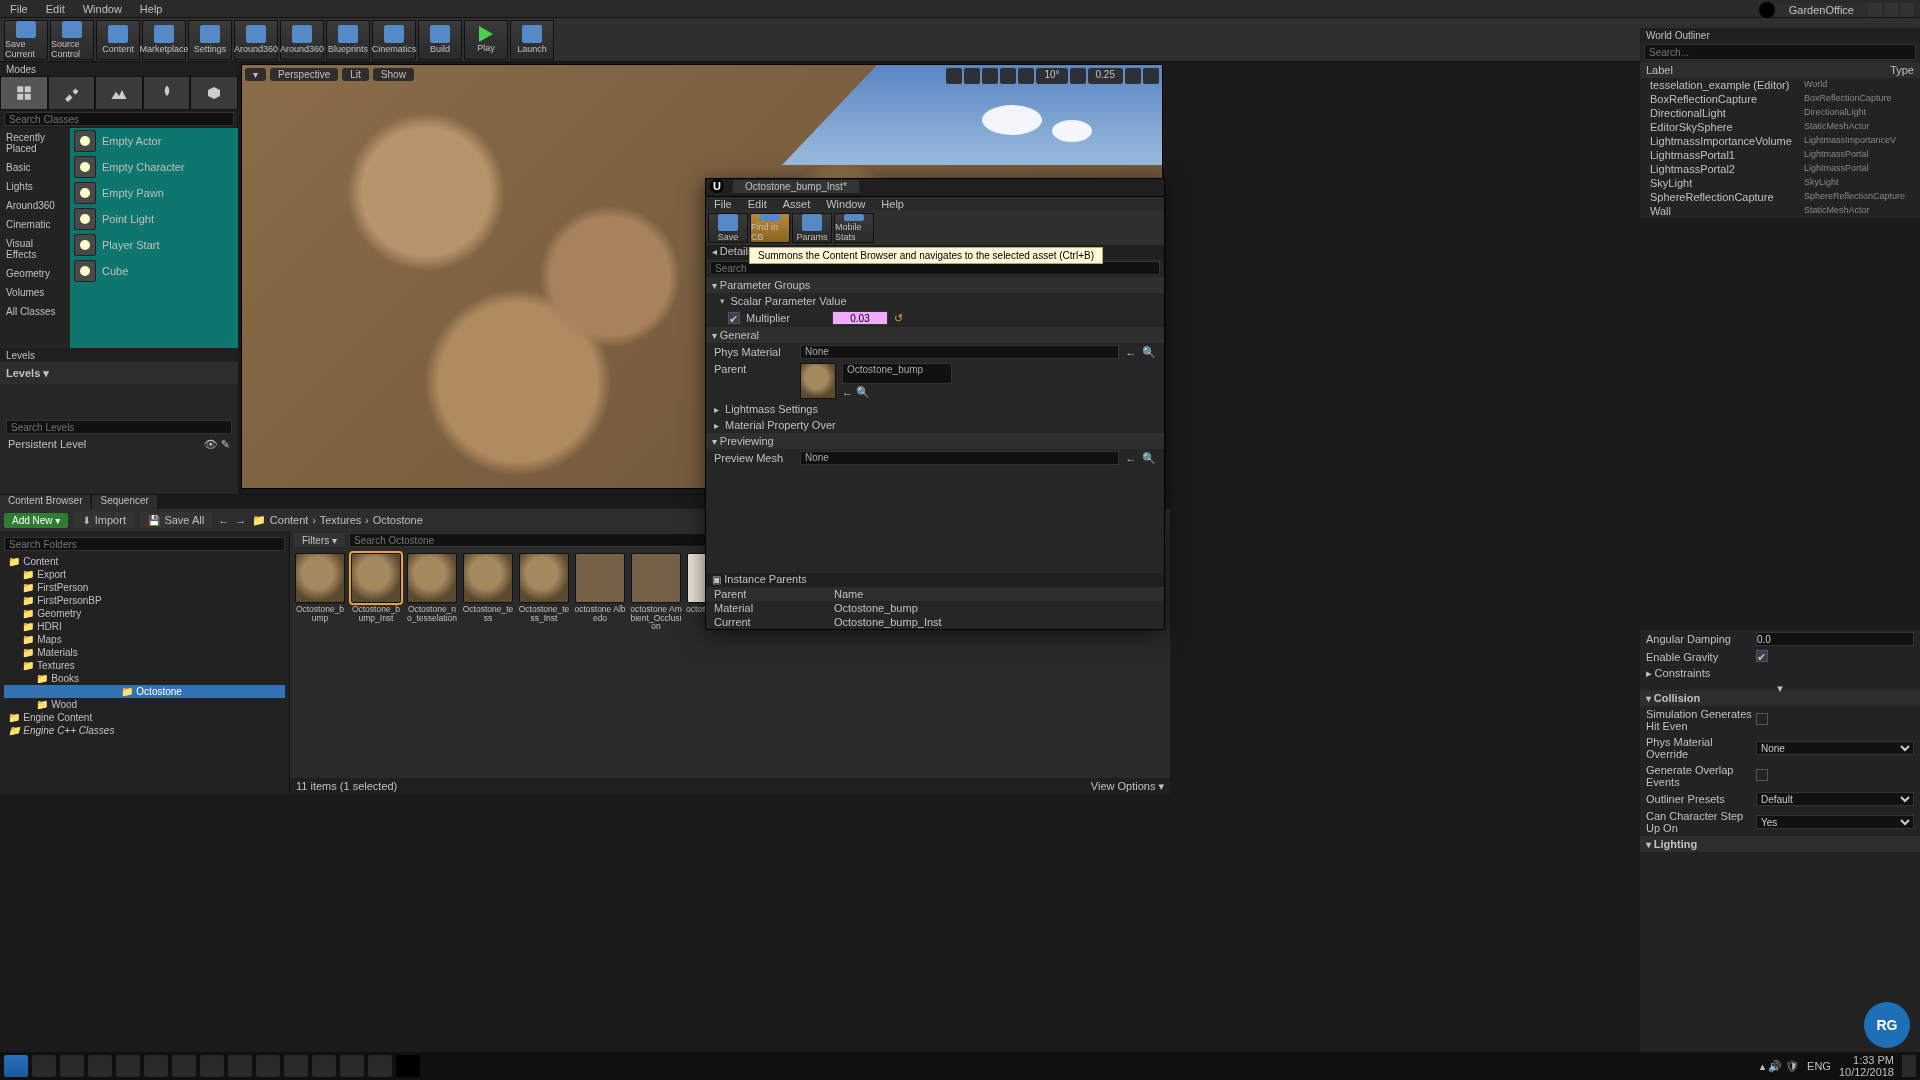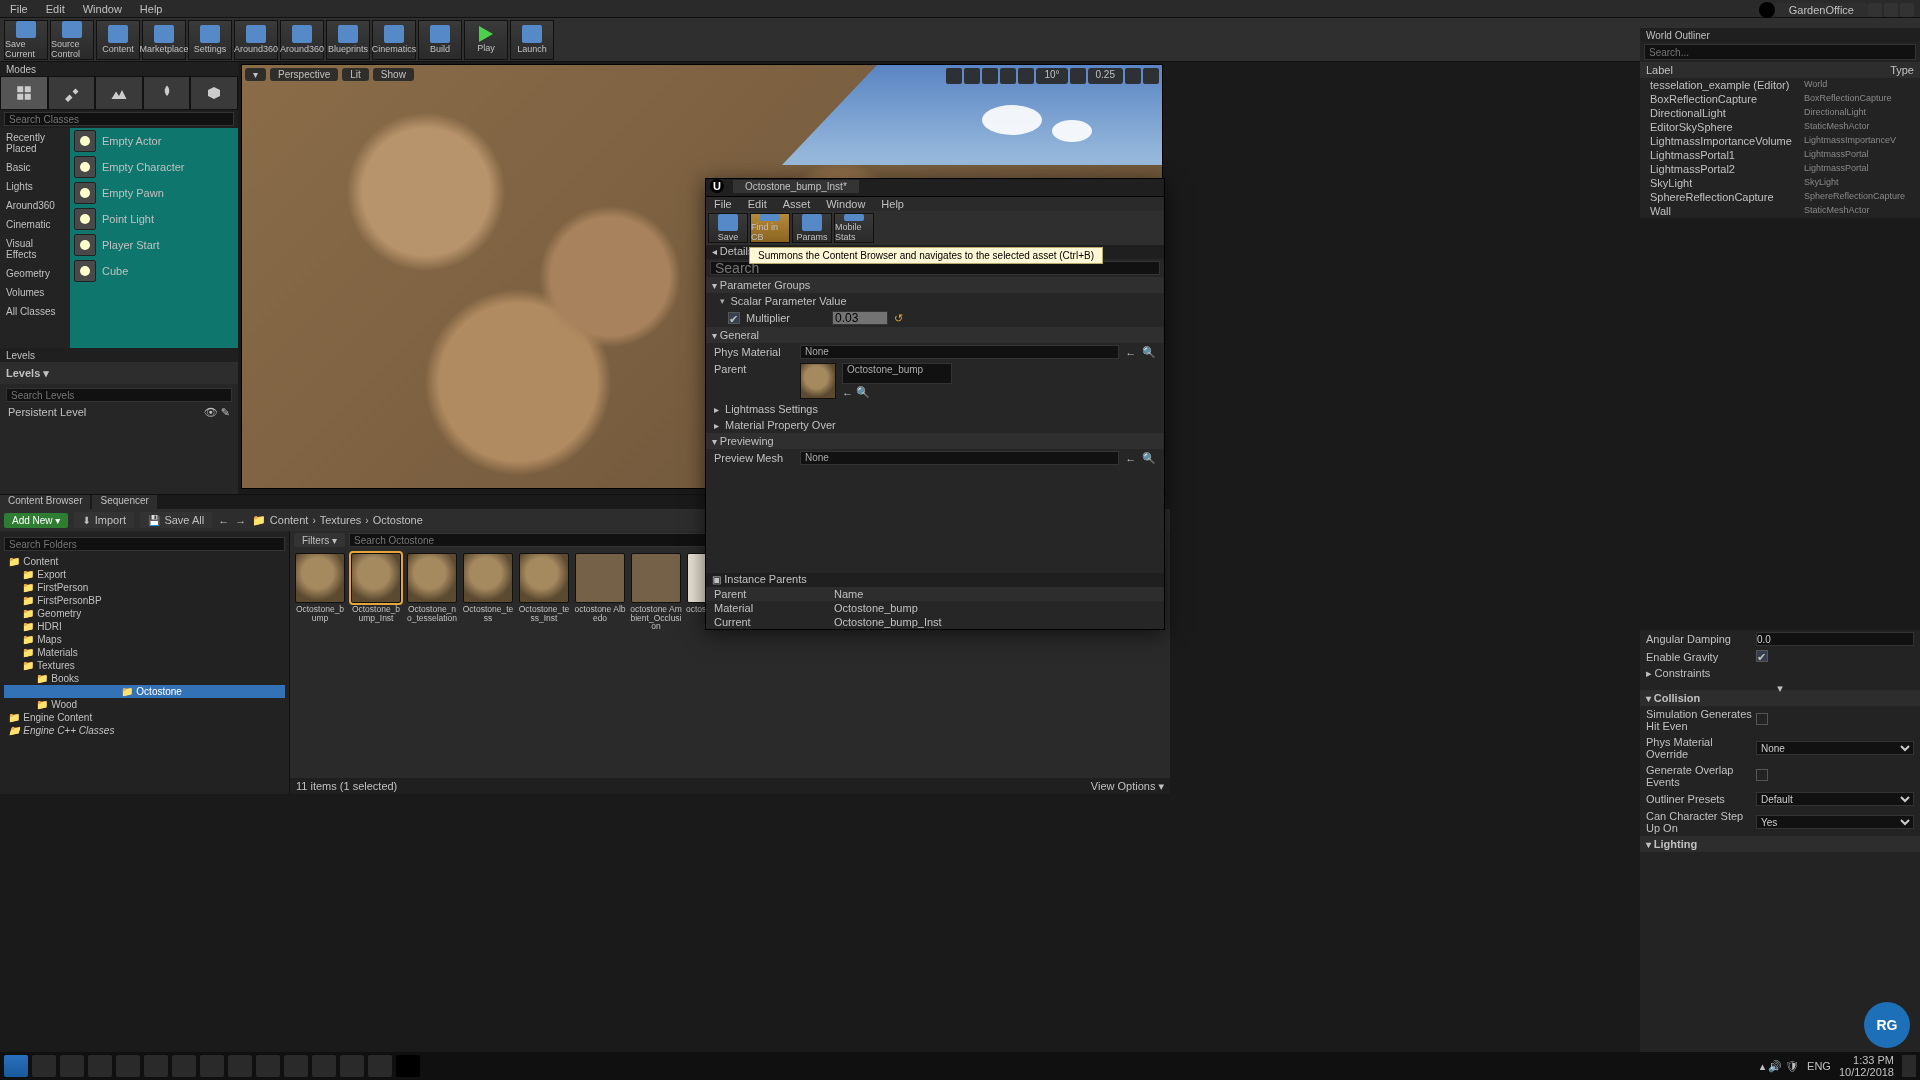--- a/index.html
+++ b/index.html
@@ -30,21 +30,21 @@
 .cat-list div{padding:4px 6px;font-size:10px;cursor:pointer;}
 .actor-list{flex:1;background:#0f766e;overflow:hidden;}
 .actor-item{display:flex;align-items:center;gap:6px;height:26px;padding:2px 4px;}
 .actor-item .bbox{width:22px;height:22px;background:#494949;border:1px solid #222;border-radius:2px;display:flex;align-items:center;justify-content:center;}
 .actor-item .bbox .bulb{width:10px;height:10px;background:#ffc;border-radius:50%;}
 
 .levels-panel{position:absolute;left:0;top:348px;width:238px;}
 .panel-tab{height:14px;background:#1f1f1f;padding:1px 6px;font-size:10px;display:flex;align-items:center;}
 .levels-tb{height:22px;background:#2d2d2d;display:flex;align-items:center;gap:6px;padding:0 6px;}
 .levels-body{background:#262626;height:160px;padding:4px 6px;}
-.levels-body input{width:100%;background:#111;border:1px solid #333;height:14px;font-size:10px;color:#aaa;padding:0 4px;}
+.levels-body input{width:100%;background:#111;border:1px solid #333;height:14px;font-size:10px;color:#aaa;padding:0 4px;margin-top:32px;}
 .level-item{color:#6ab4ff;padding:4px 2px;display:flex;justify-content:space-between;}
 .levels-foot{height:16px;background:#1f1f1f;display:flex;justify-content:space-between;padding:0 6px;align-items:center;font-size:10px;}
 
 .viewport{position:absolute;left:241px;top:64px;width:922px;height:425px;background:linear-gradient(180deg,#835f3e 0%,#a0815c 40%,#6a553c 100%);border:1px solid #000;overflow:hidden;}
 .viewport .sky{position:absolute;right:0;top:0;width:380px;height:100px;background:linear-gradient(180deg,#5a85c4,#9abcdd);clip-path:polygon(25% 0,100% 0,100% 100%,0 100%);}
 .cloud{position:absolute;background:#fff;border-radius:50%;opacity:.9;}
 .stones{position:absolute;inset:0;background:
   radial-gradient(circle at 20% 30%, #b8946c 8%, transparent 10%),
   radial-gradient(circle at 40% 50%, #a8825c 10%, transparent 12%),
   radial-gradient(circle at 65% 40%, #9b764f 9%, transparent 11%),
@@ -101,25 +101,25 @@
 .mi-title .u{width:14px;height:14px;background:#000;border-radius:50%;display:inline-flex;align-items:center;justify-content:center;color:#fff;font-weight:bold;}
 .mi-title .tab{display:inline-block;background:#343434;padding:1px 12px;margin-left:6px;font-size:10px;}
 .mi-menu{height:14px;background:#2a2a2a;display:flex;gap:16px;padding:0 8px;align-items:center;font-size:10px;}
 .mi-tb{height:34px;background:#2f2f2f;display:flex;gap:2px;padding:2px;}
 .mi-tb .tb-btn{width:40px;height:30px;}
 .mi-tb .tb-btn.hl{background:linear-gradient(#b68a3a,#8a6420);}
 .tooltip{position:absolute;left:749px;top:247px;background:#fff7d6;color:#000;border:1px solid #b9aa6a;padding:2px 8px;font-size:10px;z-index:60;white-space:nowrap;}
 .mi-body{flex:1;display:flex;flex-direction:column;overflow:hidden;}
 .mi-dtab{height:14px;background:#1f1f1f;padding:0 6px;font-size:10px;}
 .mi-search{height:18px;display:flex;padding:2px 4px;}
-.mi-search input{flex:1;background:#111;border:1px solid #333;height:14px;color:#aaa;font-size:14px;padding:0 4px;}
+.mi-search input{flex:1;background:#111;border:1px solid #333;height:14px;color:#aaa;font-size:10px;padding:0 4px;}
 .mi-sec{background:#2f2f2f;padding:2px 6px;font-size:10px;}
 .mi-row{display:flex;align-items:center;padding:2px 8px;gap:6px;font-size:10px;}
 .mi-row .lab{width:80px;}
-.mi-row input.num{width:56px;background:#737373;color:#000;border:1px solid #333;height:14px;font-size:12px;text-align:left;padding:0 2px;}
+.mi-row input.num{width:56px;background:#f0abfc;color:#000;border:1px solid #333;height:14px;font-size:10px;text-align:center;padding:0 2px;}
 .mi-row .pick{flex:1;background:#111;border:1px solid #333;height:14px;padding:0 4px;font-size:10px;color:#aaa;}
 .parent-box{display:flex;gap:6px;padding:4px 8px;}
 .parent-thumb{width:36px;height:36px;background:radial-gradient(circle at 45% 40%, #a5895f 40%, #5c4a30 70%);border:1px solid #111;}
 .mi-inst{height:14px;background:#1f1f1f;padding:0 6px;font-size:10px;margin-top:auto;}
 .mi-table{font-size:10px;}
 .mi-table .r{display:flex;padding:1px 8px;}
 .mi-table .r .c1{width:120px;}
 
 .mi-preview{position:absolute;left:950px;top:250px;width:214px;height:380px;background:radial-gradient(circle at 55% 55%, #6a6a4d 20%, #3c3c2c 45%, #000 70%);z-index:40;border:1px solid #000;}
 .mi-prev-tb{position:absolute;top:2px;right:2px;display:flex;gap:2px;}

